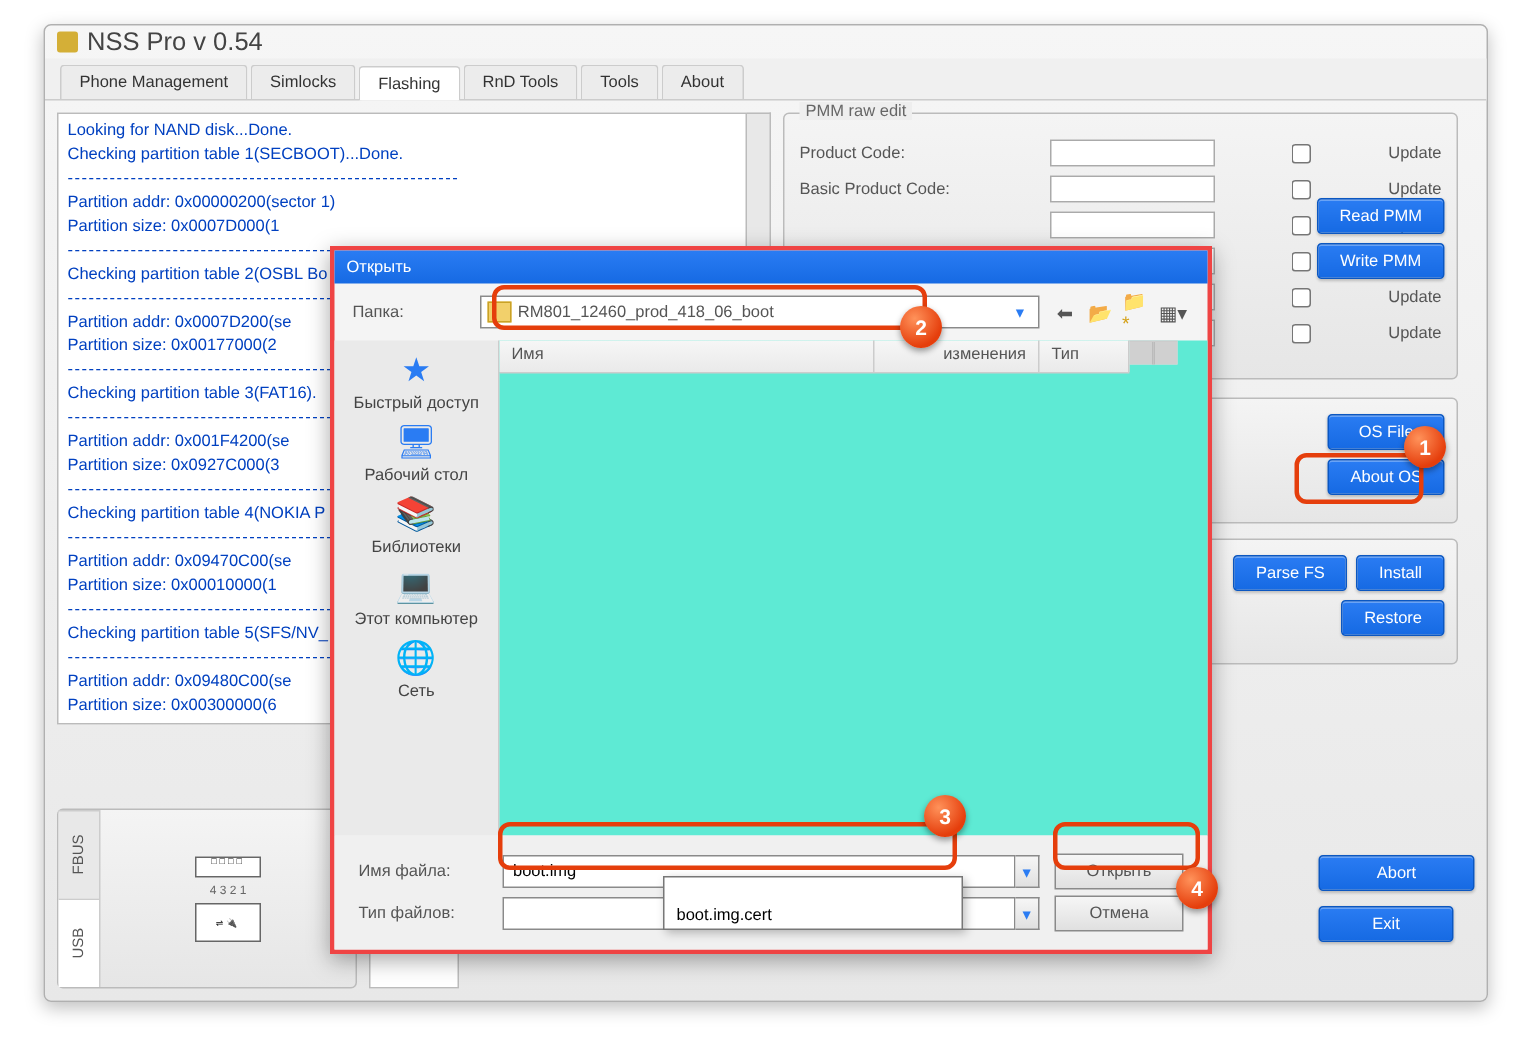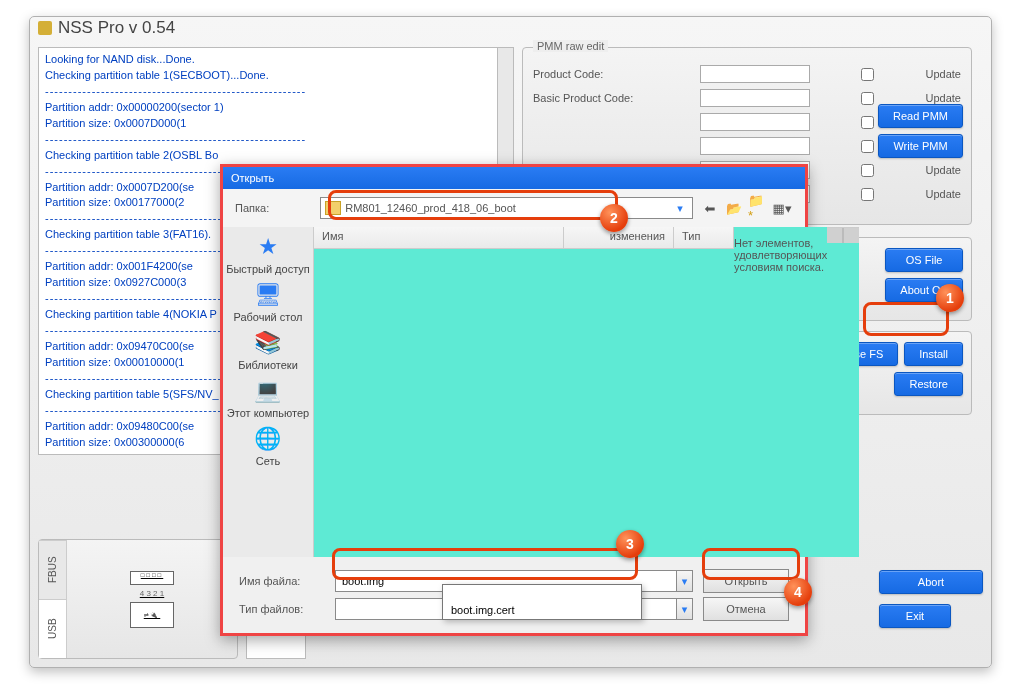--- a/index.html
+++ b/index.html
@@ -23,21 +23,21 @@
 .row { display: flex; align-items: center; height: 24px; gap: 6px; font-size: 11px; color: #555; justify-content: space-between; }
 .row input[type=text] { height: 18px; border: 1px solid #aaa; background: #fff; font-size: 11px; padding: 0 3px; }
 .row input[type=checkbox] { width: 13px; height: 13px; }
 .btn { display: inline-flex; align-items: center; justify-content: center; height: 24px; padding: 0 14px; font-size: 11px; color: #fff; background: linear-gradient(#2a7cf3,#166ae3); border: 1px solid #0b57c1; border-radius: 3px; cursor: pointer; box-shadow: 0 1px 2px rgba(0,0,0,.2), inset 0 1px 0 rgba(255,255,255,.3); }
 
 .bbar { position: absolute; left: 8px; bottom: 8px; right: 8px; height: 120px; display: flex; gap: 8px; }
 .connector { width: 200px; border: 1px solid #bbb; background: linear-gradient(#f4f4f4,#e6e6e6); border-radius: 4px; display: flex; }
 .vtabs { width: 28px; display: flex; flex-direction: column; border-right: 1px solid #ccc; }
 .vtab { flex: 1; display: flex; align-items: center; justify-content: center; font-size: 10px; color: #555; writing-mode: vertical-rl; transform: rotate(180deg); border-bottom: 1px solid #ccc; background: #e8e8e8; }
 .vtab.active { background: #fff; }
-.usbpic { flex: 1; display: flex; flex-direction: column; align-items: center; justify-content: center; gap: 4px; text-decoration: underline; }
+.usbpic { flex: 1; display: flex; flex-direction: column; align-items: center; justify-content: center; gap: 4px; }
 .chip { width: 44px; height: 14px; border: 1px solid #666; background: #fff; font-size: 6px; text-align: center; letter-spacing: 2px; }
 
 
 .dlg { position: absolute; left: 220px; top: 164px; width: 588px; height: 472px; background: #f4f4f4; border: 3px solid #ef4444; box-shadow: 0 4px 14px rgba(0,0,0,.35); display: flex; flex-direction: column; }
 .dlg .dtitle { height: 22px; background: linear-gradient(#2a7cf3,#166ae3); color: #fff; font-size: 11px; display: flex; align-items: center; padding: 0 8px; }
 .dlg .dtop { height: 38px; display: flex; align-items: center; gap: 6px; padding: 0 12px; font-size: 11px; color: #555; }
 .folderdd { flex: 1; height: 22px; border: 1px solid #8a8a8a; background: #fff; display: flex; align-items: center; padding: 0 4px; font-size: 11px; gap: 4px; margin-left: 45px; }
 .folderdd .ficon { width: 16px; height: 14px; background: #f2d06b; border: 1px solid #c9a227; }
 .folderdd .chev { margin-left: auto; width: 16px; height: 100%; display: flex; align-items: center; justify-content: center; color: #2a7cf3; }
 .tbicons { display: flex; gap: 2px; }
@@ -68,20 +68,28 @@
 .badge { position: absolute; width: 28px; height: 28px; border-radius: 50%; background: radial-gradient(circle at 35% 30%, #ff925a, #e53e0c 70%); color: #fff; font-weight: bold; font-size: 14px; display: flex; align-items: center; justify-content: center; box-shadow: 0 2px 4px rgba(0,0,0,.4); pointer-events: none; }
 </style>
 </head>
 <body>
 
 <div class="window">
   <div class="titlebar">
     <div class="ico"></div>
     <span>NSS Pro v 0.54</span>
   </div>
+  <div class="tabs">
+    <div class="tab">Phone Management</div>
+    <div class="tab">Simlocks</div>
+    <div class="tab active">Flashing</div>
+    <div class="tab">RnD Tools</div>
+    <div class="tab">Tools</div>
+    <div class="tab">About</div>
+  </div>
   <div class="body">
     <div style="display:flex">
       <div class="logpanel" id="logpanel">
           <div>Looking for NAND disk...Done.</div>
           <div>Checking partition table 1(SECBOOT)...Done.</div>
           <div class="dash">--------------------------------------------------------</div>
           <div>Partition addr:      0x00000200(sector 1)</div>
           <div>Partition size:       0x0007D000(1</div>
           <div class="dash">--------------------------------------------------------</div>
           <div>Checking partition table 2(OSBL Bo</div>
@@ -188,21 +196,21 @@
     </div>
     <div id="portlist" style="width:60px;border:1px solid #bbb;background:#fff;font-size:10px;padding:2px;color:#444">
         <div>1 -</div>
         <div>2 - D</div>
         <div>3 - D</div>
         <div>4 - D</div>
       </div>
     <div style="flex:1"></div>
     <div style="display:flex;flex-direction:column;gap:10px;justify-content:center">
       <div class="btn" style="width:104px">Abort</div>
-      <div class="btn" style="width:72px">Exit</div>
+      <div class="btn" style="width:90px">Exit</div>
     </div>
   </div>
 </div>
 
 <div class="dlg">
   <div class="dtitle">Открыть</div>
   <div class="dtop">
     <span>Папка:</span>
     <div class="folderdd">
       <div class="ficon"></div>
@@ -238,21 +246,20 @@
           <div class="pi">🌐</div>
           <div>Сеть</div>
         </div>
       </div>
     <div class="listarea">
       <div class="listhead">
         <div style="width:250px">Имя</div>
         <div style="width:110px;text-align:right">изменения</div>
         <div style="width:60px">Тип</div>
       </div>
-      <div class="empty">Нет элементов, удовлетворяющих условиям поиска.</div>
       <div class="listscroll">
           <div class="st"></div>
           <div class="st"></div>
         </div>
     </div>
   </div>
   <div class="dlgfoot">
     <div class="frow">
       <span style="width:86px">Имя файла:</span>
       <div style="display:flex;flex:1">

